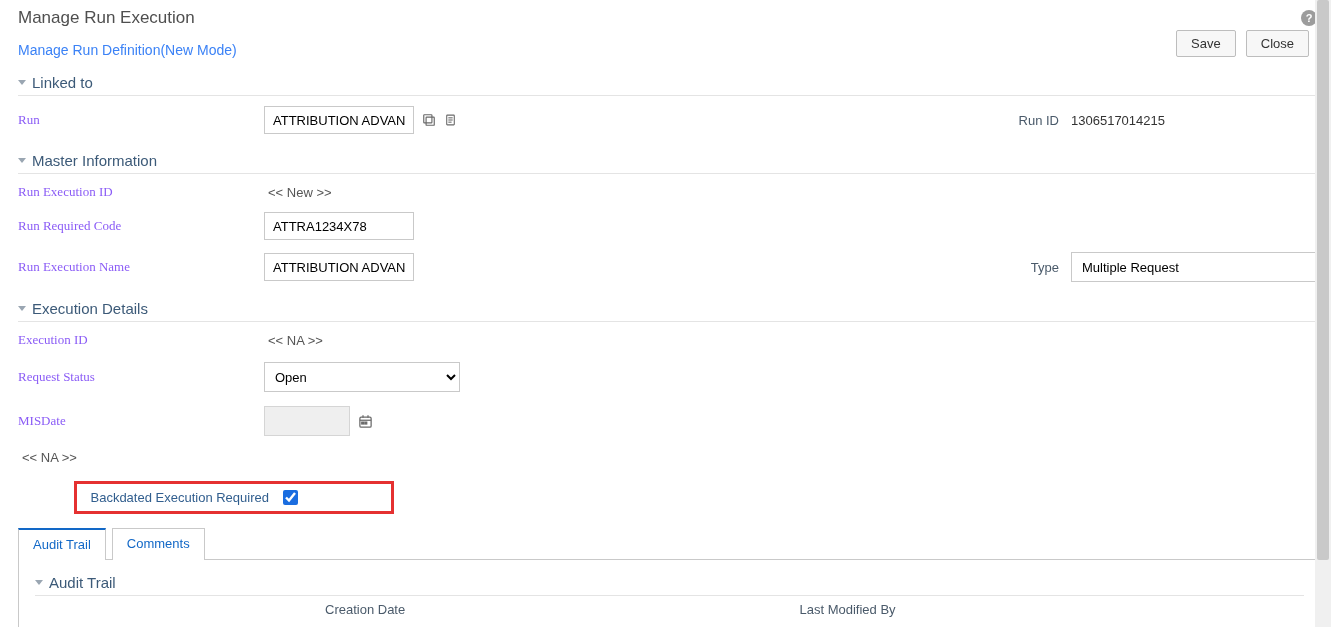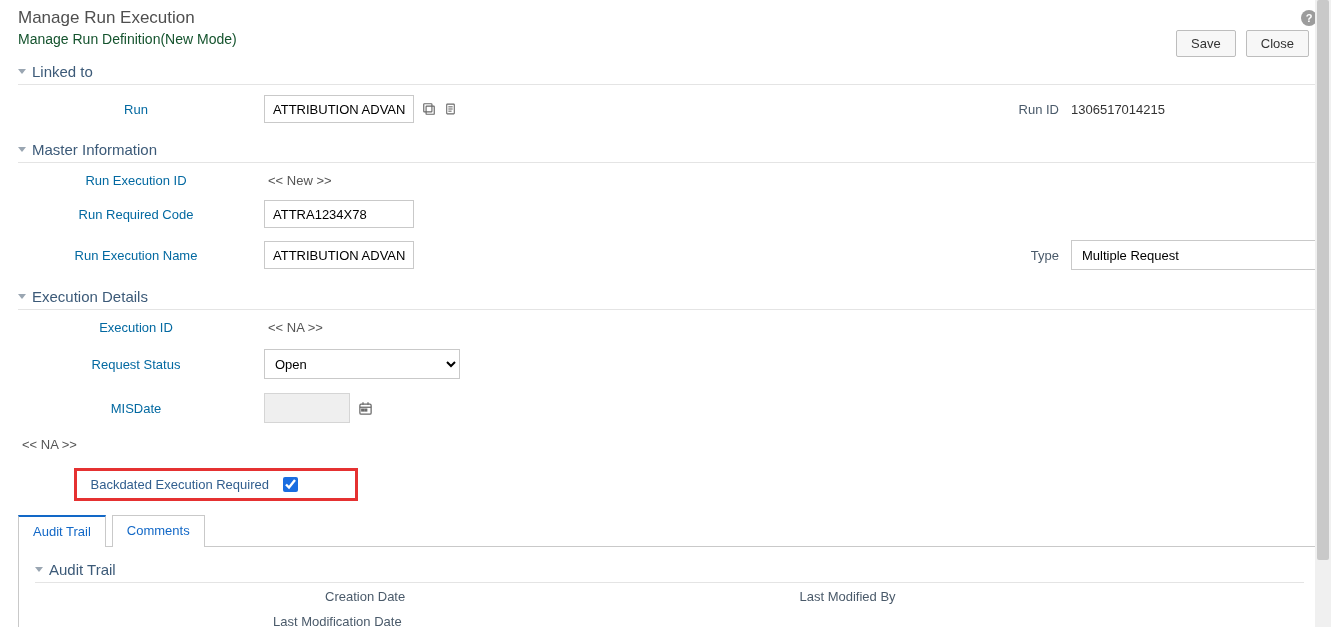--- a/index.html
+++ b/index.html
@@ -19,21 +19,21 @@
 }
 .title-row {
   display: flex;
   justify-content: space-between;
   align-items: flex-start;
 }
 .page-title {
   font-size: 17px;
   font-weight: 400;
   color: #4f4f4f;
-  margin-bottom: 3px;
+  margin-bottom: 14px;
 }
 .help-icon {
   width: 16px; height: 16px;
   border-radius: 50%;
   background: #9c9c9c;
   color: #fff;
   font-size: 11px;
   font-weight: bold;
   display: inline-flex;
   align-items: center;
@@ -52,21 +52,21 @@
   font-family: inherit;
   font-size: 13px;
   padding: 5px 14px;
   background: #f7f7f7;
   border: 1px solid #bdbdbd;
   border-radius: 2px;
   color: #333;
   cursor: pointer;
 }
 .link {
-  color: #14532d;
+  color: #3b82f6;
   font-size: 14px;
   cursor: pointer;
   display: inline-block;
   margin-bottom: 12px;
 }
 .section-header {
   font-size: 15px;
   color: #3c5a78;
   padding: 4px 0 4px 0;
   border-bottom: 1px solid #e4e4e4;
@@ -83,24 +83,25 @@
   margin-right: 2px;
 }
 .form-grid {
   display: grid;
   grid-template-columns: 246px 380px 1fr 250px;
   row-gap: 12px;
   align-items: center;
   padding: 4px 0 14px 0;
 }
 .label-cell {
-  text-align: center;
-  color: #0369a1;
+  text-align: left;
+  color: #8b5cf6;
   font-size: 13px;
   padding-right: 10px;
+  font-family: Liberation Serif, serif;
 }
 .value-cell {
   display: flex;
   align-items: center;
   gap: 8px;
 }
 .right-label {
   text-align: right;
   color: #4a5a6a;
   padding-right: 12px;
@@ -138,21 +139,21 @@
   width: 86px;
   height: 30px;
   background: #efefef;
   border: 1px solid #d5d5d5;
 }
 .highlight-box {
   border: 3px solid #e53131;
   padding: 6px 6px 6px 8px;
   display: flex;
   align-items: center;
-  width: 284px;
+  width: 320px;
   margin-left: 56px;
   margin-top: 2px;
   margin-bottom: 14px;
 }
 .highlight-box .hl-label {
   color: #315e8e;
   font-size: 13px;
   margin-right: 14px;
   width: 184px;
   text-align: right;

